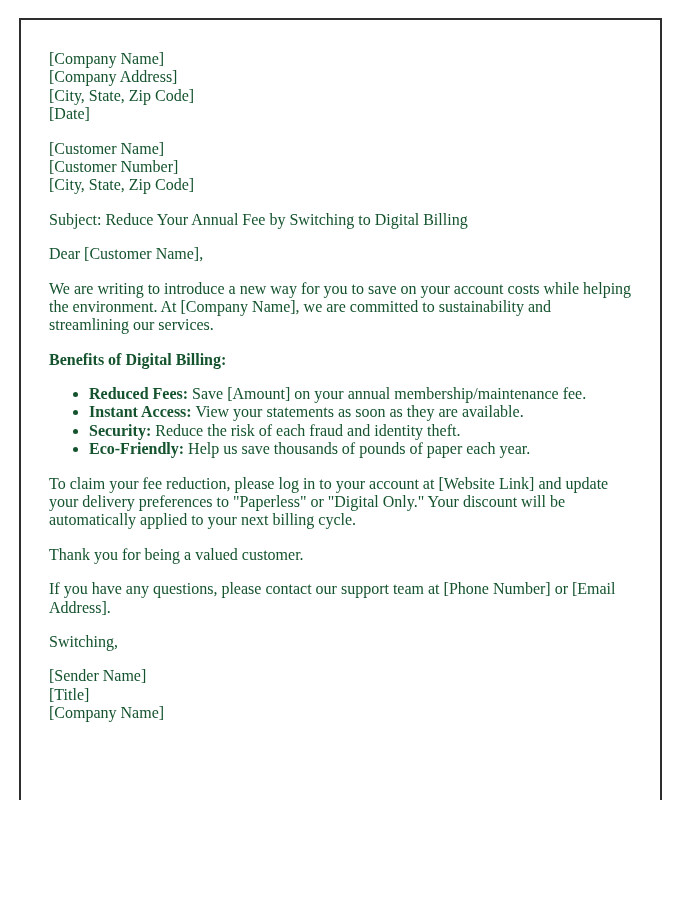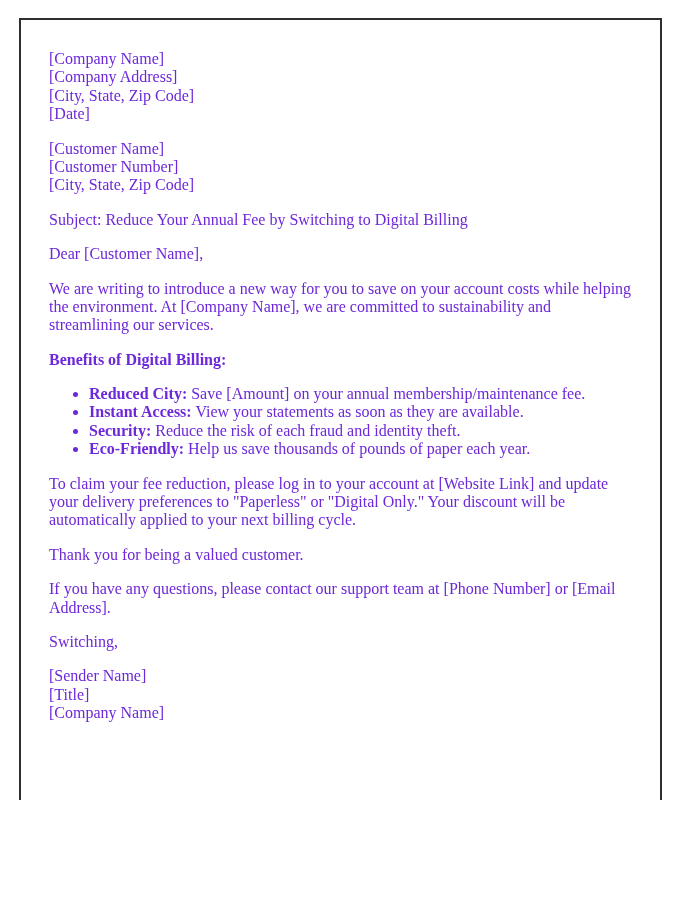--- a/index.html
+++ b/index.html
@@ -20,21 +20,21 @@
     position: absolute;
     left: 19px;
     top: 18px;
     width: 643px;
     height: 782px;
     border: 2px solid #2e2e2e;
     border-bottom: none;
     padding: 14px 28px;
     font-size: 16px;
     line-height: 1.15;
-    color: #6d28d9;
+    color: #14532d;
     overflow: hidden;
   }
   .block {
     margin: 16px 0;
   }
   .bold {
     font-weight: bold;
   }
   ul.benefits {
     margin: 16px 0;
@@ -67,21 +67,21 @@
     <p class="block">Subject: Reduce Your Annual Fee by Switching to Digital Billing</p>
 
     <p class="block">Dear [Customer Name],</p>
 
     <p class="block">We are writing to introduce a new way for you to save on your account costs while helping the environment. At [Company Name], we are committed to sustainability and streamlining our services.</p>
 
 
     <p class="block bold">Benefits of Digital Billing:</p>
 
     <ul class="benefits">
-      <li><span class="bold">Reduced City:</span><span> Save [Amount] on your annual membership/maintenance fee.</span></li>
+      <li><span class="bold">Reduced Fees:</span><span> Save [Amount] on your annual membership/maintenance fee.</span></li>
       <li><span class="bold">Instant Access:</span><span> View your statements as soon as they are available.</span></li>
       <li><span class="bold">Security:</span><span> Reduce the risk of each fraud and identity theft.</span></li>
       <li><span class="bold">Eco-Friendly:</span><span> Help us save thousands of pounds of paper each year.</span></li>
     </ul>
 
     <p class="block">To claim your fee reduction, please log in to your account at [Website Link] and update your delivery preferences to "Paperless" or "Digital Only." Your discount will be automatically applied to your next billing cycle.</p>
 
     <p class="block">Thank you for being a valued customer.</p>
 
     <p class="block">If you have any questions, please contact our support team at [Phone Number] or [Email Address].</p>

